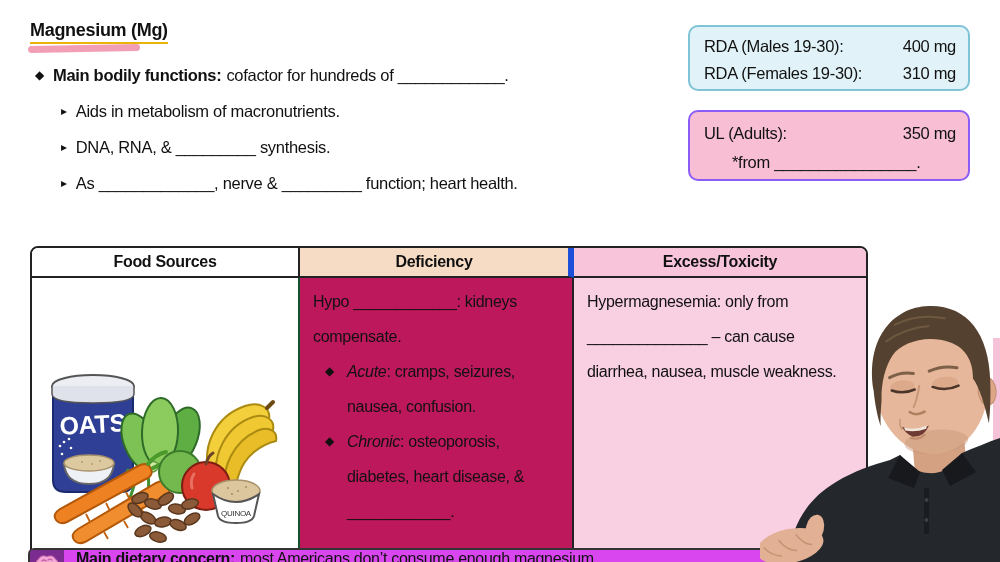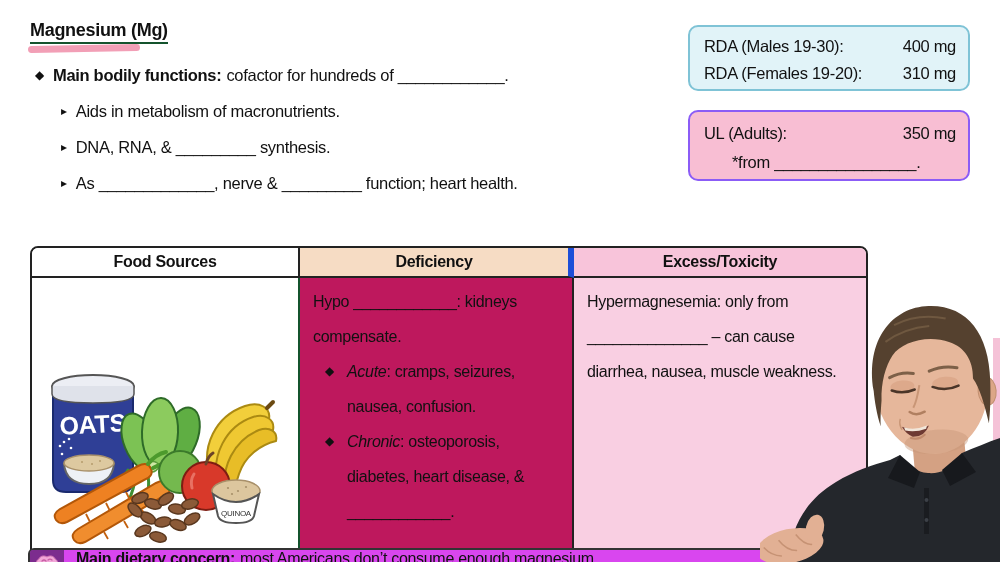--- a/index.html
+++ b/index.html
@@ -3,21 +3,21 @@
 <meta charset="utf-8">
 <style>
   * { margin:0; padding:0; box-sizing:border-box; }
   html,body { width:1000px; height:562px; background:#fff; overflow:hidden; }
   body { font-family:"Liberation Sans", sans-serif; color:#111; }
   .slide { position:relative; width:1000px; height:562px; background:#fff; }
 
   
   .title-wrap { position:absolute; left:30px; top:20px; z-index:2; }
   .title-wrap h1 { display:inline-block; font-size:18px; font-weight:bold; letter-spacing:-0.3px;
-                   border-bottom:2px solid #14532d; padding-bottom:1px; }
+                   border-bottom:2px solid #eab308; padding-bottom:1px; }
   .title-hl { position:absolute; left:28px; top:45px; width:112px; height:7px;
               background:#f29fb6; border-radius:5px; transform:rotate(-1deg); z-index:1; }
 
   
   .bullets { position:absolute; left:35px; top:57px; width:620px; z-index:2; font-size:16.5px; letter-spacing:-0.3px; }
   .b { display:flex; align-items:center; height:36px; }
   .b .diamond { font-size:12px; margin-right:9px; line-height:1; }
   .b.sub { padding-left:26px; }
   .b .tri { font-size:12px; margin-right:9px; line-height:1; }
   .b b { margin-right:5px; }
@@ -91,21 +91,21 @@
       <span>As _____________, nerve &amp; _________ function; heart health.</span>
     </div>
   </div>
 
   <div class="infobox rda">
     <div class="row">
       <span>RDA (Males 19-30):</span>
       <span>400 mg</span>
     </div>
     <div class="row">
-      <span>RDA (Females 19-20):</span>
+      <span>RDA (Females 19-30):</span>
       <span>310 mg</span>
     </div>
   </div>
 
   <div class="infobox ulb">
     <div class="row">
       <span>UL  (Adults):</span>
       <span>350 mg</span>
     </div>
     <div class="foot">*from ________________.</div>

